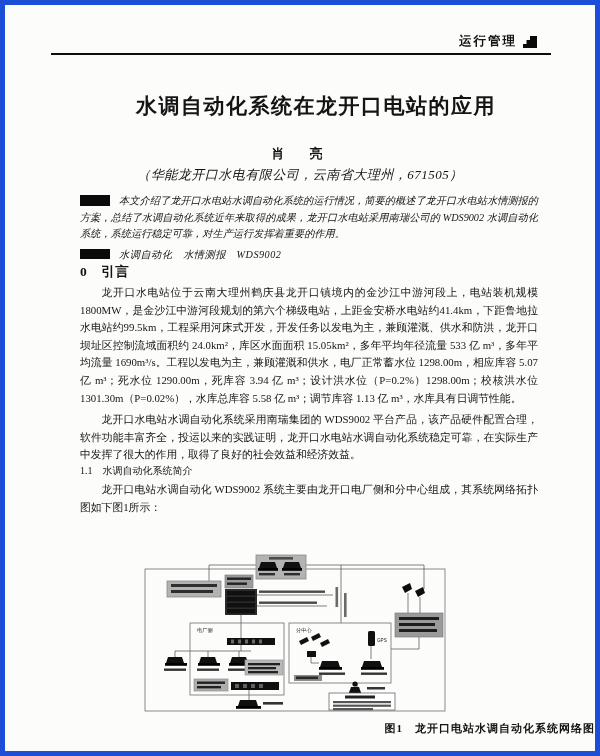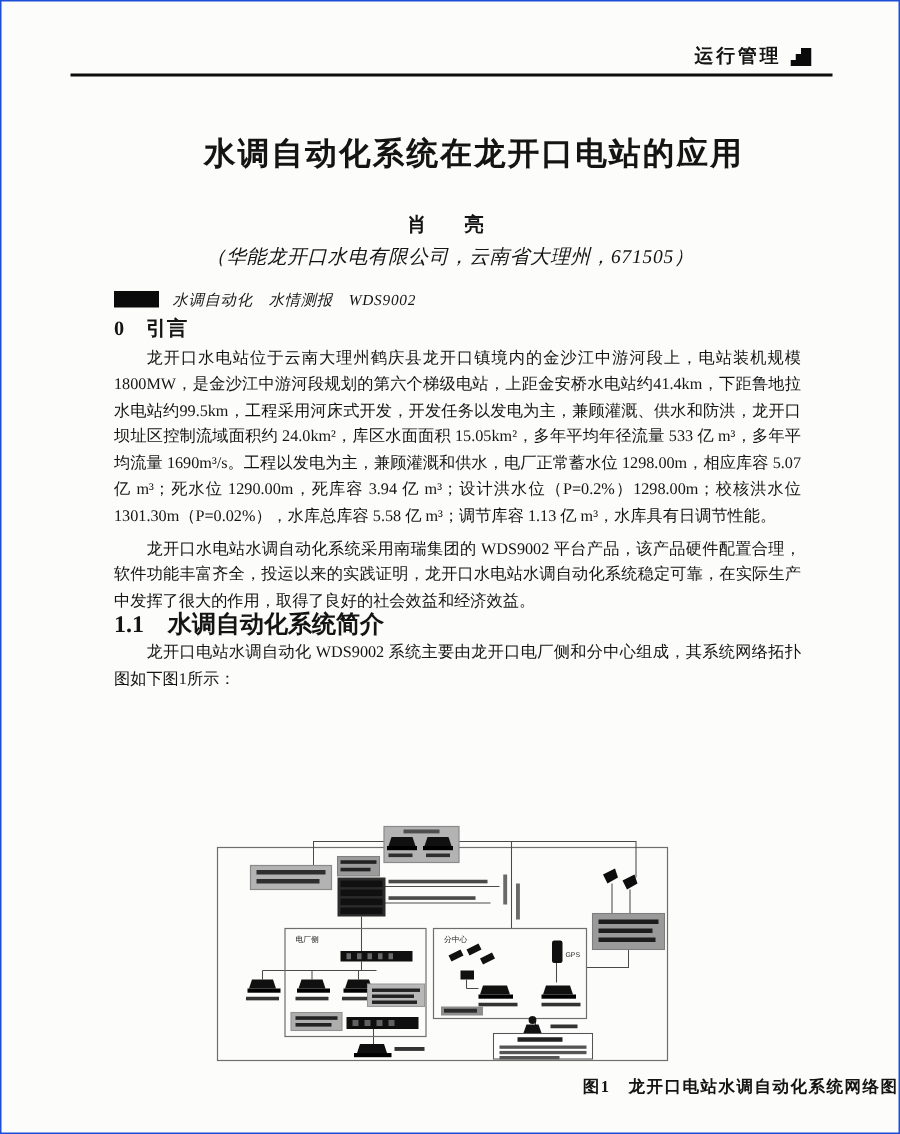--- a/index.html
+++ b/index.html
@@ -1,21 +1,21 @@
 <!DOCTYPE html>
 <html lang="zh"><head>
 <meta charset="utf-8">
 <style>
   html,body{margin:0;padding:0;background:#888;}
   .page{
     position:relative;
     width:600px;height:756px;
     margin:0 auto;
     background:#fcfcfa;
-    border:1px solid #1d4ed8;
+    border:5px solid #1d4ed8;
     box-sizing:border-box;
     font-family:"Liberation Serif","DejaVu Serif",serif;
     color:#141414;
     overflow:hidden;
   }
   
   .header{
     position:absolute;top:28px;right:58px;
     display:flex;align-items:center;gap:6px;
     font-weight:bold;font-size:12.5px;letter-spacing:2px;
@@ -43,21 +43,21 @@
   .textcol p{margin:0;}
   .abstract, .keywords{
     font-size:10.2px;line-height:16.5px;text-align:justify;font-style:italic;
   }
   .keywords{margin-top:4px !important;letter-spacing:0.5px;}
   .label-block{
     display:inline-block;width:30px;height:10.5px;background:#0b0b0b;
     margin-right:9px;vertical-align:-1.5px;
   }
   .h-l1{margin:14px 0 0 0;font-size:13.5px;font-weight:bold;line-height:17px;letter-spacing:0.5px;}
-  .h-l2{margin:5px 0 0 0;font-size:16px;font-weight:bold;line-height:14px;}
+  .h-l2{margin:5px 0 0 0;font-size:10px;font-weight:normal;line-height:14px;}
   .bodyp{
     margin-top:4px !important;
     font-size:10.8px;line-height:17.6px;
     text-align:justify;text-indent:2em;
   }
   .bodyp.last{margin-top:3px !important;}
   
   .figure-wrap{
     position:absolute;top:548px;left:0;width:100%;
     display:flex;justify-content:center;
@@ -87,20 +87,21 @@
     </svg>
   </div>
   <div class="header-rule"></div>
 
   <div class="title">水调自动化系统在龙开口电站的应用</div>
   <div class="author">肖　亮</div>
   <div class="affiliation">（华能龙开口水电有限公司，云南省大理州，671505）</div>
 
   <div class="textcol">
 
+    <p class="abstract"><span class="label-block"></span><span>本文介绍了龙开口水电站水调自动化系统的运行情况，简要的概述了龙开口水电站水情测报的方案，总结了水调自动化系统近年来取得的成果，龙开口水电站采用南瑞公司的 WDS9002 水调自动化系统，系统运行稳定可靠，对生产运行发挥着重要的作用。</span></p>
 
     <p class="keywords"><span class="label-block"></span><span>水调自动化　水情测报　WDS9002</span></p>
 
     <p class="h-l1">0　引言</p>
     <p class="bodyp">龙开口水电站位于云南大理州鹤庆县龙开口镇境内的金沙江中游河段上，电站装机规模1800MW，是金沙江中游河段规划的第六个梯级电站，上距金安桥水电站约41.4km，下距鲁地拉水电站约99.5km，工程采用河床式开发，开发任务以发电为主，兼顾灌溉、供水和防洪，龙开口坝址区控制流域面积约 24.0km²，库区水面面积 15.05km²，多年平均年径流量 533 亿 m³，多年平均流量 1690m³/s。工程以发电为主，兼顾灌溉和供水，电厂正常蓄水位 1298.00m，相应库容 5.07 亿 m³；死水位 1290.00m，死库容 3.94 亿 m³；设计洪水位（P=0.2%）1298.00m；校核洪水位 1301.30m（P=0.02%），水库总库容 5.58 亿 m³；调节库容 1.13 亿 m³，水库具有日调节性能。</p>
     <p class="bodyp">龙开口水电站水调自动化系统采用南瑞集团的 WDS9002 平台产品，该产品硬件配置合理，软件功能丰富齐全，投运以来的实践证明，龙开口水电站水调自动化系统稳定可靠，在实际生产中发挥了很大的作用，取得了良好的社会效益和经济效益。</p>
 
     <p class="h-l2">1.1　水调自动化系统简介</p>
     <p class="bodyp last">龙开口电站水调自动化 WDS9002 系统主要由龙开口电厂侧和分中心组成，其系统网络拓扑图如下图1所示：</p>
   </div>

